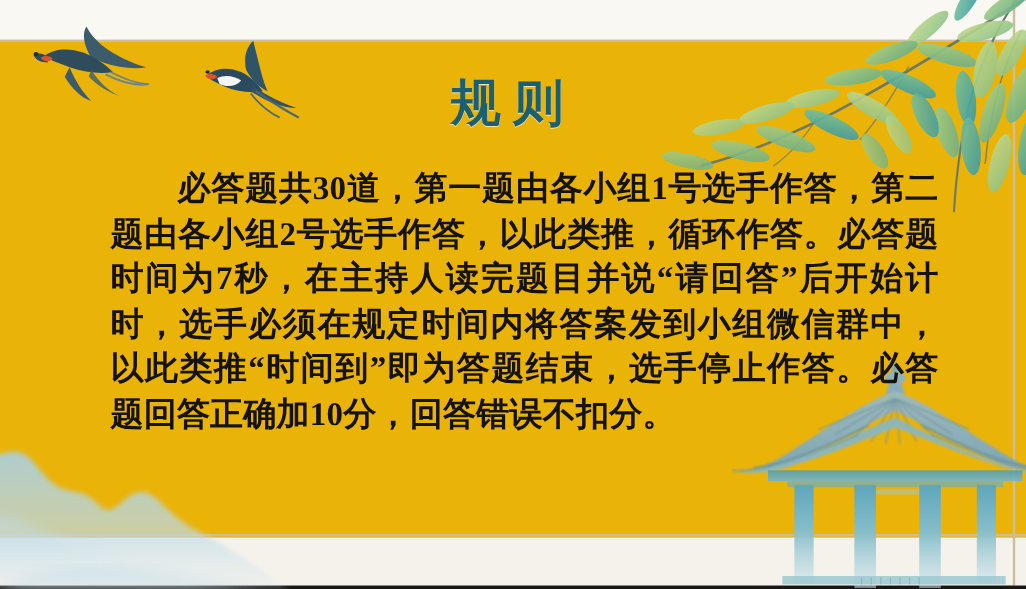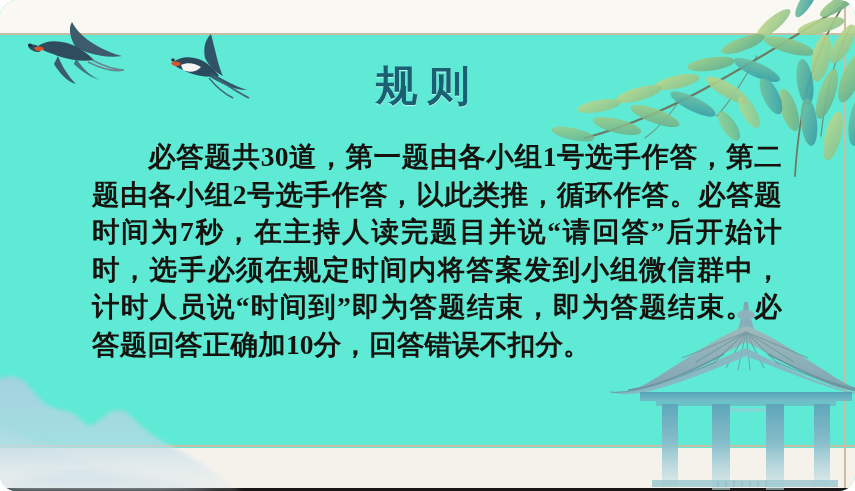--- a/index.html
+++ b/index.html
@@ -6,23 +6,22 @@
   html,body{margin:0;padding:0;}
   body{
     width:855px;height:491px;
     background:#ffffff;
     font-family:"Liberation Serif","DejaVu Serif",serif;
     overflow:hidden;
   }
   .slide{
     position:relative;
     width:855px;height:491px;
-    background:#5eead4;
+    background:#eab308;
     overflow:hidden;
-    border-radius:16px;
   }
 
   
   .band-top{
     position:absolute;left:0;top:0;width:855px;height:34px;
     background:#faf8f3;
   }
   .rule-top{
     position:absolute;left:0;top:33px;width:855px;height:2px;
     background:#cbbda2;
@@ -306,15 +305,15 @@
 
       <path fill="#2f5468" d="M56,40 C68,48 80,54 92,58 C80,58 66,52 54,44 Z"></path>
       <path fill="none" stroke="#44657a" stroke-width="1.8" d="M58,44 C70,52 82,60 94,66"></path>
       <path fill="none" stroke="#44657a" stroke-width="1.4" d="M54,46 C62,56 70,62 78,66"></path>
       <ellipse cx="18" cy="28" rx="1.8" ry="1.4" fill="#1b2e3a"></ellipse>
     </g>
   </svg>
 
   <div class="title">规则</div>
 
-  <div class="body-text">必答题共30道，第一题由各小组1号选手作答，第二题由各小组2号选手作答，以此类推，循环作答。必答题时间为7秒，在主持人读完题目并说“请回答”后开始计时，选手必须在规定时间内将答案发到小组微信群中，计时人员说“时间到”即为答题结束，即为答题结束。必答题回答正确加10分，回答错误不扣分。</div>
+  <div class="body-text">必答题共30道，第一题由各小组1号选手作答，第二题由各小组2号选手作答，以此类推，循环作答。必答题时间为7秒，在主持人读完题目并说“请回答”后开始计时，选手必须在规定时间内将答案发到小组微信群中，以此类推“时间到”即为答题结束，选手停止作答。必答题回答正确加10分，回答错误不扣分。</div>
 
 </div>
 
 </body></html>

